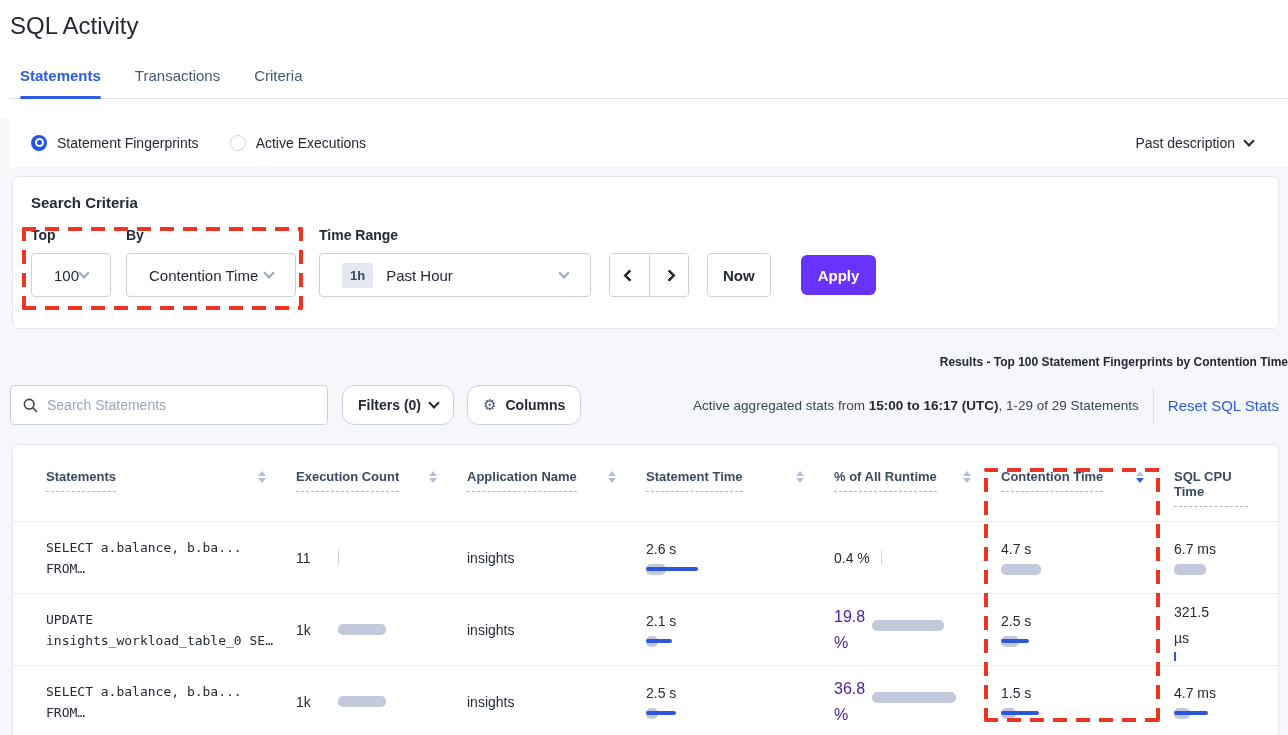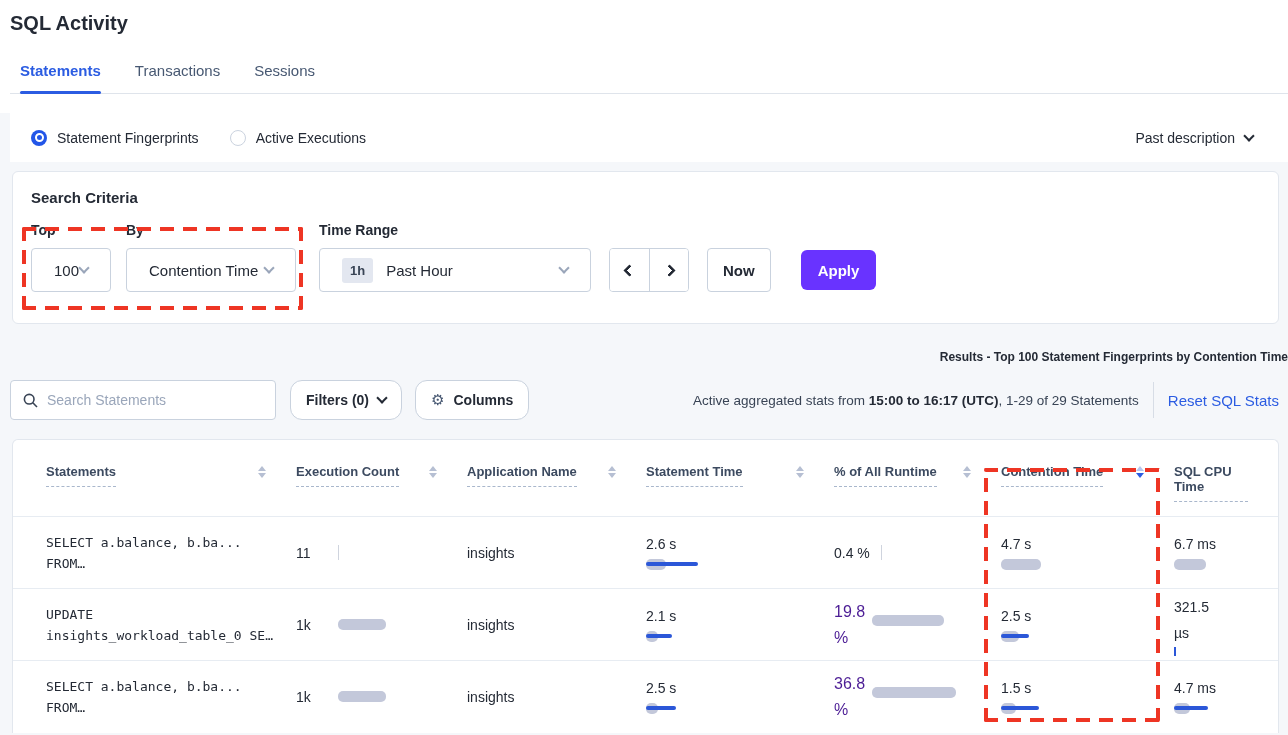--- a/index.html
+++ b/index.html
@@ -1,21 +1,21 @@
 <!DOCTYPE html>
 <html><head>
 <meta charset="utf-8">
 <style>
   * { margin:0; padding:0; box-sizing:border-box; }
   html,body { width:1288px; height:735px; overflow:hidden; }
   body { font-family:"Liberation Sans", sans-serif; background:#fff; position:relative; color:#242a35; }
 
   
   .top-header { background:#fff; padding:12px 0 0 10px; }
-  .page-title { font-size:20px; font-weight:bold; color:#242a35; }
+  .page-title { font-size:24px; font-weight:normal; color:#242a35; }
   .tabbar { display:flex; gap:34px; padding-left:10px; margin-top:27px; border-bottom:1px solid #dfe4eb; }
   .tab { font-size:15px; color:#475872; padding-bottom:14px; position:relative; cursor:pointer; }
   .tab.active { color:#2b5ce2; font-weight:bold; }
   .tab.active::after { content:''; position:absolute; left:0; right:0; bottom:-1px; height:3px; background:#2b5ce2; border-radius:2px; }
 
   
   .content { background:#f5f7fa; height:641px; }
 
   .radio-strip { margin-left:10px; background:#fff; height:49px; margin-top:19px;
                  display:flex; align-items:center; padding:0 35px 0 21px; }
@@ -54,21 +54,21 @@
   .chev-left { width:9px; height:9px; border-left:3px solid #242a35; border-bottom:3px solid #242a35; transform:rotate(45deg); border-radius:1px; }
   .chev-right { width:9px; height:9px; border-right:3px solid #242a35; border-top:3px solid #242a35; transform:rotate(45deg); border-radius:1px; }
   .now-btn { margin-left:18px; height:44px; padding:0 15px; background:#fff; border:1px solid #c9d2de;
              border-radius:4px; font-size:15px; font-weight:bold; color:#242a35; cursor:pointer; font-family:inherit; }
   .apply-btn { margin-left:30px; height:40px; margin-bottom:2px; padding:0 17px; background:#6933ff; color:#fff;
                border:none; border-radius:6px; font-size:15px; font-weight:bold; cursor:pointer; font-family:inherit; }
 
   
   .results-heading { margin:26px 0 0 10px; font-size:12px; font-weight:bold; color:#242a35;text-align:right; }
   .toolbar { margin:16px 9px 0 10px; display:flex; align-items:center; }
-  .search-box { width:266px; height:40px; border:1px solid #c9d2de; border-radius:4px; background:#fff;
+  .search-box { width:318px; height:40px; border:1px solid #c9d2de; border-radius:4px; background:#fff;
                 display:flex; align-items:center; padding:0 12px; }
   .search-box input { border:none; outline:none; font-size:14px; margin-left:9px; flex:1; color:#242a35;
                       font-family:inherit; background:transparent; }
   .search-box input::placeholder { color:#9aa6ba; }
   .tool-btn { height:40px; background:#fff; border:1px solid #c9d2de; border-radius:12px; display:flex;
               align-items:center; gap:9px; padding:0 15px; font-size:14px; font-weight:bold; color:#242a35;
               cursor:pointer; font-family:inherit; }
   .filters-btn { margin-left:14px; }
   .columns-btn { margin-left:13px; }
   .gear { font-size:15px; color:#475872; font-weight:normal; }
@@ -119,21 +119,21 @@
   .annot-2 { left:984px; top:468px; width:176px; height:254px; }
 </style>
 </head>
 <body>
 
 <div class="top-header">
   <div class="page-title">SQL Activity</div>
   <div class="tabbar">
     <div class="tab active">Statements</div>
     <div class="tab">Transactions</div>
-    <div class="tab">Sessions</div>
+    <div class="tab">Criteria</div>
   </div>
 </div>
 
 <div class="content">
 
   <div class="radio-strip">
     <div class="radio-group">
       <span class="radio on">
           <span class="radio-dot"></span>
         </span>

